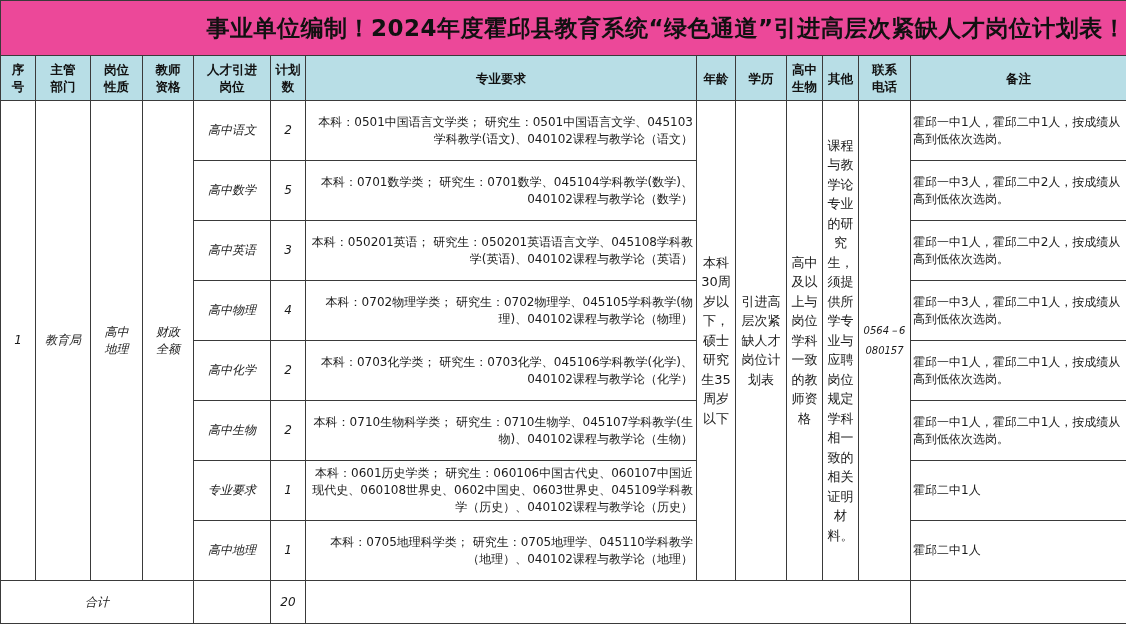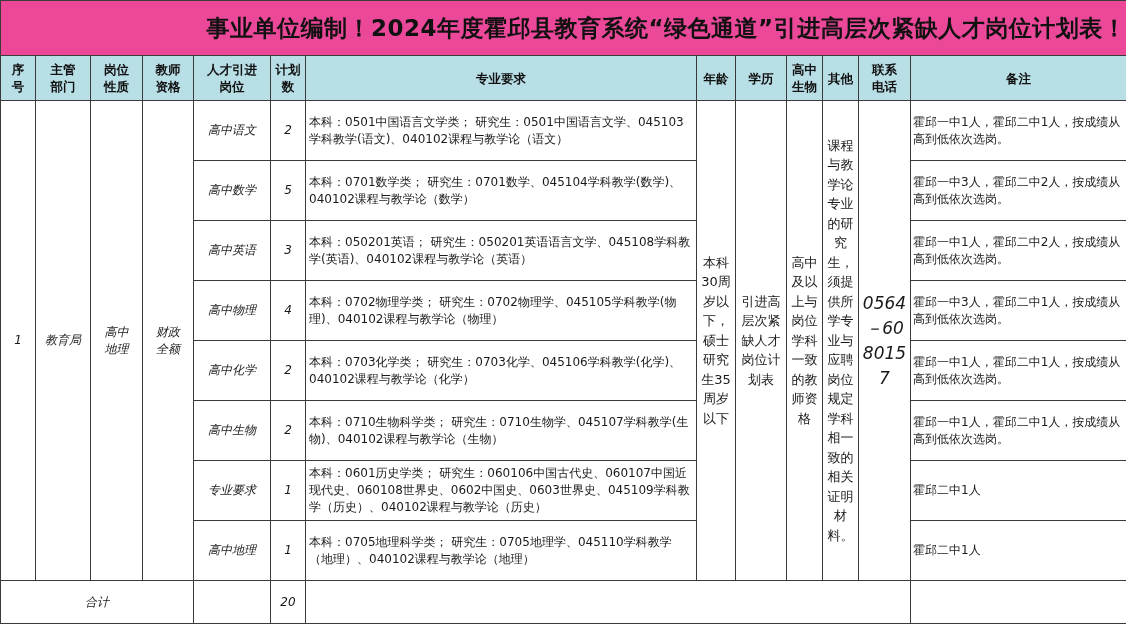--- a/index.html
+++ b/index.html
@@ -2,21 +2,21 @@
 <html><head>
 <meta charset="utf-8">
 <style>
   html, body { margin: 0; padding: 0; background: #ffffff; }
   body { width: 1126px; height: 629px; overflow: hidden; font-family: "DejaVu Sans", "Liberation Sans", sans-serif; color: #1a1a1a; }
   table { border-collapse: collapse; table-layout: fixed; width: 1126px; }
   td, th { border: 1.5px solid #3a3a3a; padding: 0; vertical-align: middle; overflow: hidden; }
   .title-cell { background: #ec4899; height: 54px; text-align: right; font-size: 23px; font-weight: bold; letter-spacing: 0.5px; color: #111; }
   .hdr th { background: #b8dee6; font-size: 12.5px; font-weight: bold; line-height: 17px; height: 44px; text-align: center; color: #111; }
   .c { text-align: center; font-size: 12px; line-height: 17px; font-style: italic; }
-  .req { font-size: 12px; line-height: 17px; padding: 0 3px; text-align: left; }
+  .req { font-size: 12px; line-height: 17px; padding: 0 3px; text-align: right; }
   .note { font-size: 12px; line-height: 17px; padding: 0 2px; text-align: left; }
   .vert { text-align: center; font-size: 13px; line-height: 19.5px; padding: 0 3px; word-break: break-all; }
   .row td { height: 59px; }
   .total td { height: 42px; }
 </style>
 </head>
 <body>
 
 <table>
   <colgroup>
@@ -82,21 +82,21 @@
           <div style="width:28px;margin:auto">财政全额</div>
         </td>
     <td class="c">高中语文</td>
     <td class="c">2</td>
     <td class="req">本科：0501中国语言文学类； 研究生：0501中国语言文学、045103学科教学(语文)、040102课程与教学论（语文）</td>
     <td rowspan="8" class="vert">本科30周岁以下，硕士研究生35周岁以下</td>
     <td rowspan="8" class="vert">引进高层次紧缺人才岗位计划表</td>
     <td rowspan="8" class="vert">高中及以上与岗位学科一致的教师资格</td>
     <td rowspan="8" class="vert">课程与教学论专业的研究生，须提供所学专业与应聘岗位规定学科相一致的相关证明材料。</td>
     <td rowspan="8" class="c">
-          <div style="width:46px;margin:auto;word-break:break-all;font-size:17px;line-height:25px">0564－6080157</div>
+          <div style="width:46px;margin:auto;word-break:break-all;font-size:10px;line-height:20px">0564－6080157</div>
         </td>
     <td class="note">霍邱一中1人，霍邱二中1人，按成绩从高到低依次选岗。</td>
   </tr>
 
   <tr class="row">
     <td class="c">高中数学</td>
     <td class="c">5</td>
     <td class="req">本科：0701数学类； 研究生：0701数学、045104学科教学(数学)、040102课程与教学论（数学）</td>
     <td class="note">霍邱一中3人，霍邱二中2人，按成绩从高到低依次选岗。</td>
   </tr>

